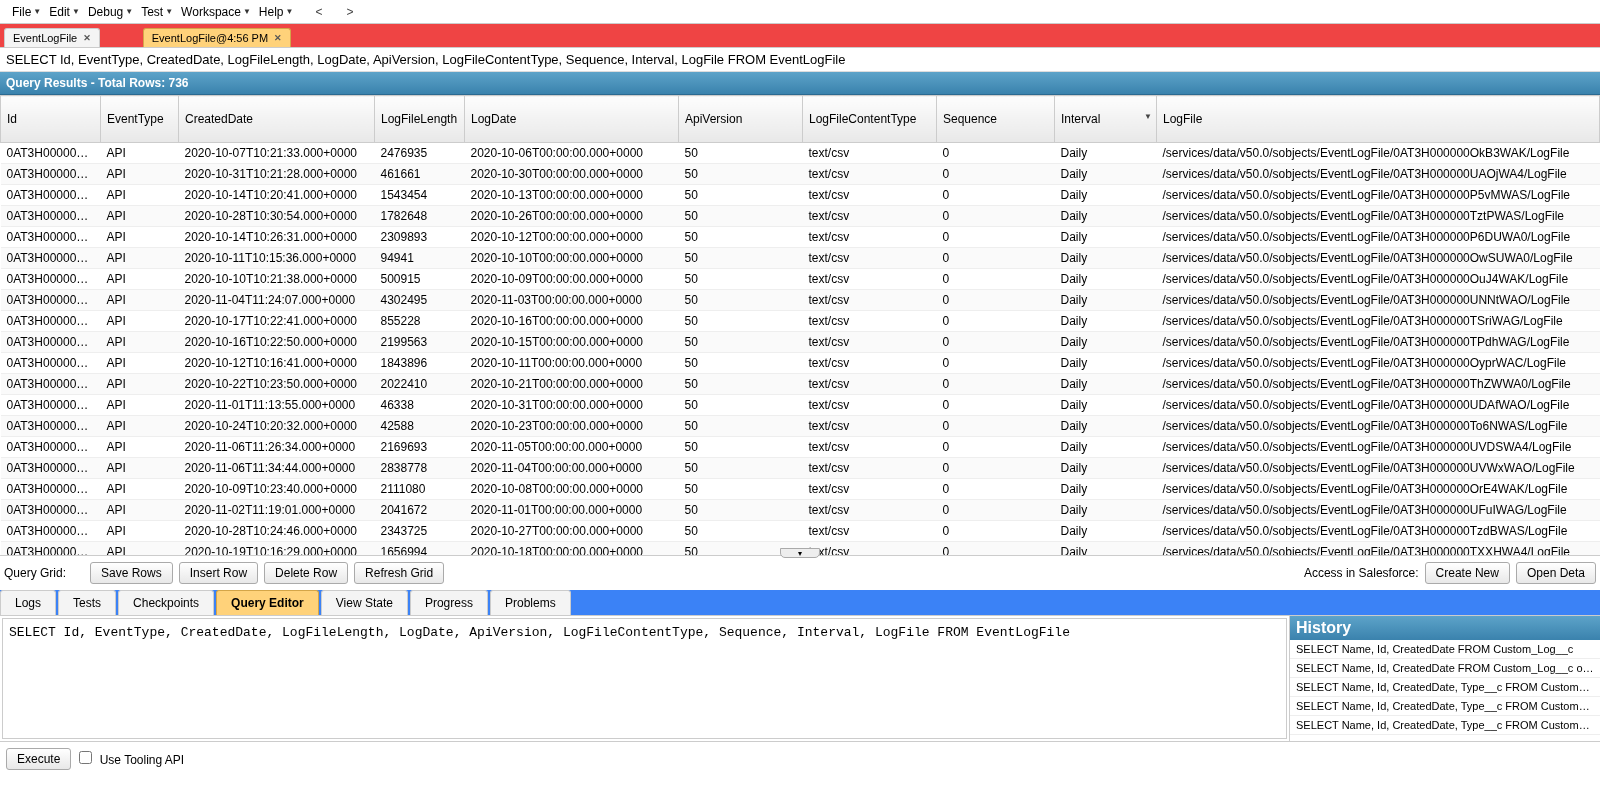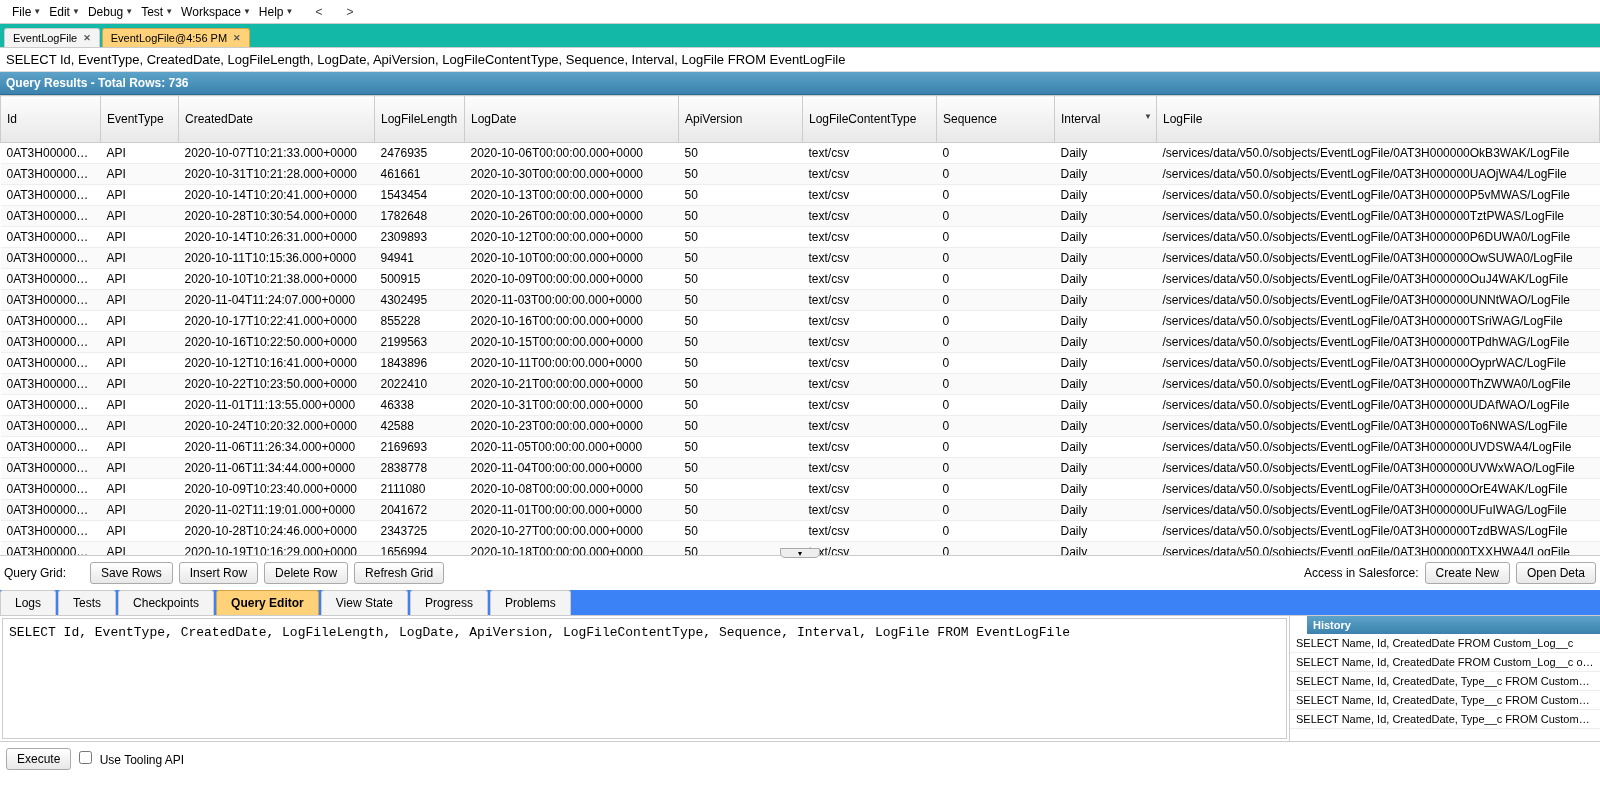--- a/index.html
+++ b/index.html
@@ -3,23 +3,23 @@
 <meta charset="utf-8">
 <style>
 * { box-sizing: border-box; margin: 0; padding: 0; }
 body { font-family: Arial, Helvetica, sans-serif; font-size: 12px; background: #fff; overflow: hidden; }
 
 .menubar { display: flex; align-items: center; height: 24px; padding: 0 8px; border-bottom: 1px solid #ccc; gap: 4px; }
 .menubar-item { padding: 2px 4px; cursor: pointer; display: flex; align-items: center; gap: 2px; }
 .menubar-item .caret { font-size: 8px; color: #333; }
 .menubar-nav { margin-left: 8px; padding: 2px 6px; cursor: pointer; color: #444; }
 
-.tabbar { display: flex; align-items: flex-end; height: 24px; background: #14b8a6; border-bottom: 1px solid #ccc; padding-left: 4px; padding-top: 2px; }
+.tabbar { display: flex; align-items: flex-end; height: 24px; background: #ef4444; border-bottom: 1px solid #ccc; padding-left: 4px; padding-top: 2px; }
 .doc-tab { display: flex; align-items: center; padding: 3px 8px; border: 1px solid #ccc; border-bottom: none; border-radius: 3px 3px 0 0; margin-right: 2px; background: #f4f4f4; cursor: pointer; font-size: 11px; gap: 6px; }
-.doc-tab.active { background: #ffd27a; border-color: #d4a548; }
+.doc-tab.active { background: #ffd27a; border-color: #d4a548; margin-left: 41px; }
 .doc-tab .close-x { font-weight: bold; color: #555; cursor: pointer; font-size: 9px; }
 
 .query-text { padding: 4px 6px; font-size: 13px; border-bottom: 1px solid #ddd; }
 .results-header { background: linear-gradient(to bottom, #5da3c9, #3a82ad); color: #fff; font-weight: bold; padding: 4px 6px; font-size: 12px; border-bottom: 1px solid #2b6a91; }
 
 .grid-container { height: 460px; overflow: hidden; position: relative; }
 .grid { width: 100%; border-collapse: collapse; table-layout: fixed; }
 .grid th { background: linear-gradient(to bottom, #fdfdfd, #e8e8e8); border: 1px solid #ccc; padding: 16px 6px; text-align: left; font-weight: normal; font-size: 12px; position: relative; }
 .grid th .sort { position: absolute; right: 4px; font-size: 8px; color: #444; }
 .grid td { border-bottom: 1px solid #eee; padding: 3px 6px; font-size: 12px; white-space: nowrap; overflow: hidden; text-overflow: ellipsis; }
@@ -33,21 +33,21 @@
 
 .bottom-tabs { display: flex; border-bottom: 1px solid #ccc; background: #3b82f6; }
 .bottom-tab { padding: 5px 14px; border: 1px solid #ccc; border-bottom: none; border-radius: 3px 3px 0 0; margin-right: 2px; background: #f4f4f4; cursor: pointer; font-size: 12px; }
 .bottom-tab.active { background: #ffd27a; border-color: #d4a548; font-weight: bold; }
 
 .editor-row { display: flex; height: 125px; }
 .editor-left { flex: 1; display: flex; flex-direction: column; border-right: 1px solid #ccc; }
 .soql-input { flex: 1.2; border: 1px solid #ccc; margin: 2px; font-family: "Courier New", monospace; font-size: 13px; padding: 6px; resize: none; }
 .error-box { flex: 1; border: 1px solid #ccc; margin: 2px; font-family: "Courier New", monospace; font-size: 13px; padding: 6px; color: #888; }
 .history-panel { width: 310px; display: flex; flex-direction: column; }
-.history-header { background: linear-gradient(to bottom, #5da3c9, #3a82ad); color: #fff; font-weight: bold; padding: 3px 6px; font-size: 11px; margin-left: 17px; }
+.history-header { background: linear-gradient(to bottom, #5da3c9, #3a82ad); color: #fff; font-weight: bold; padding: 3px 6px; font-size: 16px; }
 .history-sub { background: #eee; padding: 3px 6px; font-size: 11px; border-bottom: 1px solid #ccc; }
 .history-item { padding: 3px 6px; font-size: 11px; border-bottom: 1px solid #eee; white-space: nowrap; overflow: hidden; text-overflow: ellipsis; cursor: pointer; }
 
 .exec-bar { display: flex; align-items: center; padding: 6px 6px; border-top: 1px solid #ccc; gap: 8px; }
 .exec-bar input[type=checkbox] { margin-right: 4px; }
 
 col.c-id { width: 100px; }
 col.c-evt { width: 78px; }
 col.c-cd { width: 196px; }
 col.c-len { width: 90px; }

